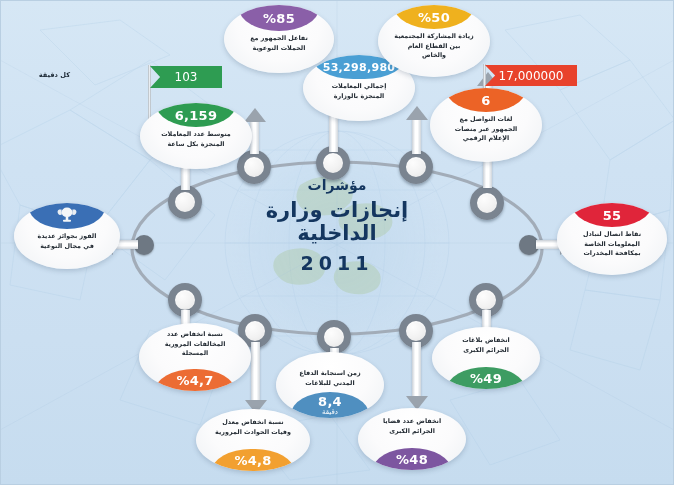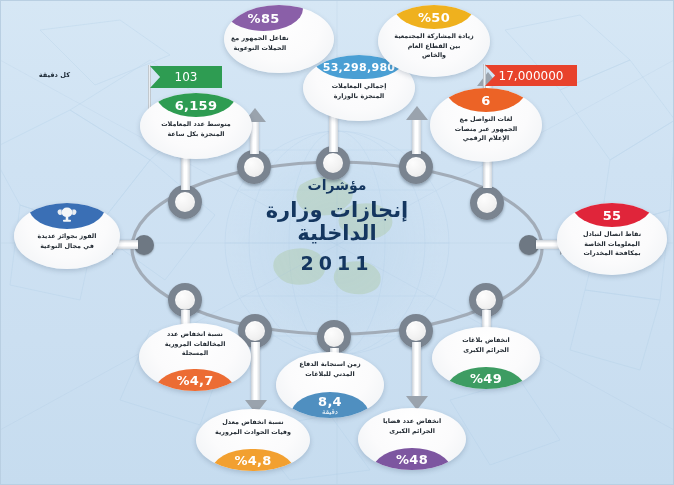--- a/index.html
+++ b/index.html
@@ -208,42 +208,42 @@
   </div>
 
   <div class="flagwrap" style="left:483px;top:64px;">
     <div class="pole" style="left:0;top:0;height:44px;"></div>
     <div class="flag red" style="left:2px;top:1px;width:92px;height:21px;">
       <span>17,000000</span>
     </div>
     <div class="flagnote" style="right:98px;top:6px;">متواصل</div>
   </div>
 
-  <div class="bubble" style="left:224px;top:5px;width:110px;height:68px;align-items:flex-end;">
+  <div class="bubble" style="left:224px;top:5px;width:110px;height:68px;">
     <div class="cap top" style="background:#8a5fa8;height:26px;">
       <span class="num">%85</span>
     </div>
     <div class="blabel">تفاعل الجمهور مع<br>الحملات التوعوية</div>
   </div>
 
   <div class="bubble" style="left:303px;top:55px;width:112px;height:66px;">
     <div class="cap top" style="background:#4a9fd4;height:24px;width:86%;">
       <span class="num sm">53,298,980</span>
     </div>
     <div class="blabel">إجمالي المعاملات<br>المنجزة بالوزارة</div>
   </div>
 
   <div class="bubble" style="left:378px;top:5px;width:112px;height:72px;">
     <div class="cap top" style="background:#efb11e;height:24px;">
       <span class="num">%50</span>
     </div>
     <div class="blabel">زيادة المشاركة المجتمعية<br>بين القطاع العام<br>والخاص</div>
   </div>
 
-  <div class="bubble" style="left:140px;top:93px;width:112px;height:66px;">
+  <div class="bubble" style="left:140px;top:103px;width:112px;height:66px;">
     <div class="cap top" style="background:#2e9c52;height:24px;">
       <span class="num">6,159</span>
     </div>
     <div class="blabel">متوسط عدد المعاملات<br>المنجزة بكل ساعة</div>
   </div>
 
   <div class="bubble" style="left:430px;top:88px;width:112px;height:74px;">
     <div class="cap top" style="background:#ec6326;height:24px;">
       <span class="num">6</span>
     </div>
@@ -285,21 +285,21 @@
   </div>
 
   <div class="bubble" style="left:139px;top:323px;width:112px;height:68px;">
     <div class="blabel" style="padding-top:7px;">نسبة انخفاض عدد<br>المخالفات المرورية<br>المسجلة</div>
     <div class="cap bot" style="background:#ec6c34;height:22px;text-align:right;">
       <span class="num">%4,7</span>
     </div>
   </div>
 
   <div class="bubble" style="left:276px;top:352px;width:108px;height:66px;">
-    <div class="blabel" style="padding-top:8px;">زمن استجابة الدفاع<br>المدني للبلاغات</div>
+    <div class="blabel" style="padding-top:8px;margin-top:9px;">زمن استجابة الدفاع<br>المدني للبلاغات</div>
     <div class="cap bot stack" style="background:#4f8fc0;height:26px;">
       <span class="num">8,4</span>
       <span class="sub">دقيقة</span>
     </div>
   </div>
 
   <div class="bubble" style="left:196px;top:409px;width:114px;height:62px;">
     <div class="blabel" style="padding-top:9px;">نسبة انخفاض معدل<br>وفيات الحوادث المرورية</div>
     <div class="cap bot" style="background:#f2a030;height:22px;">
       <span class="num">%4,8</span>

